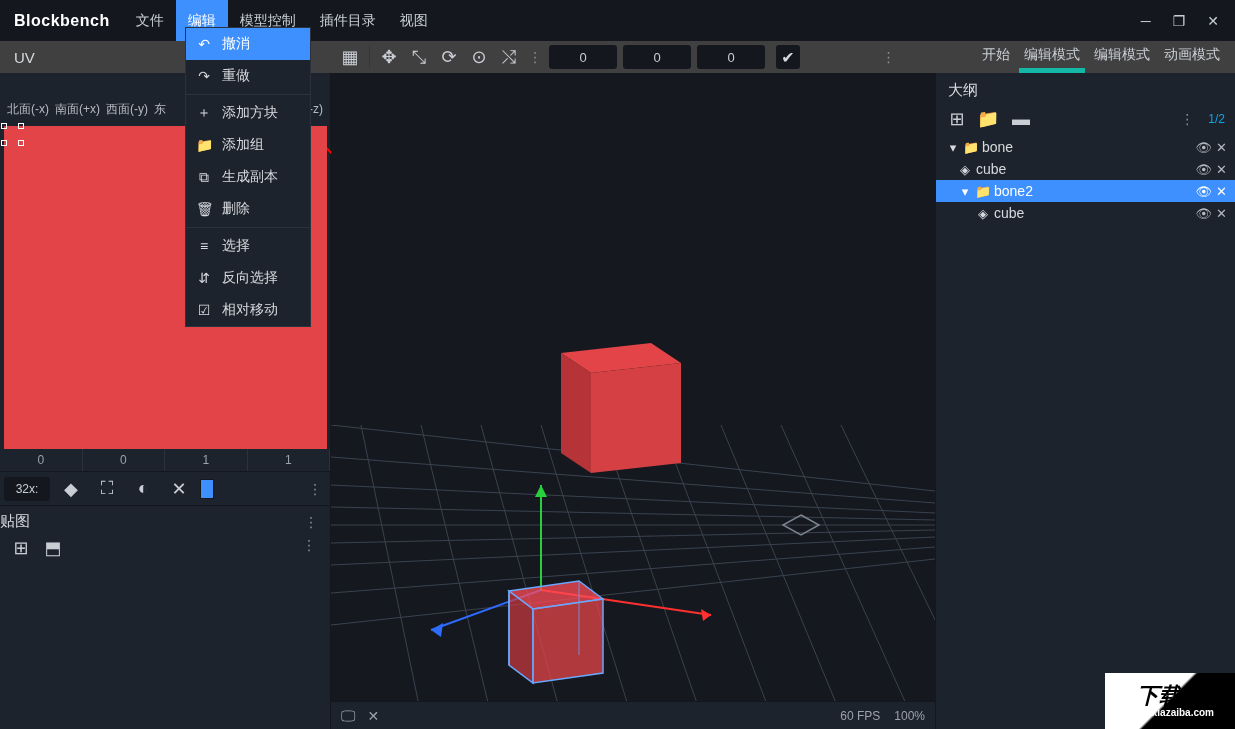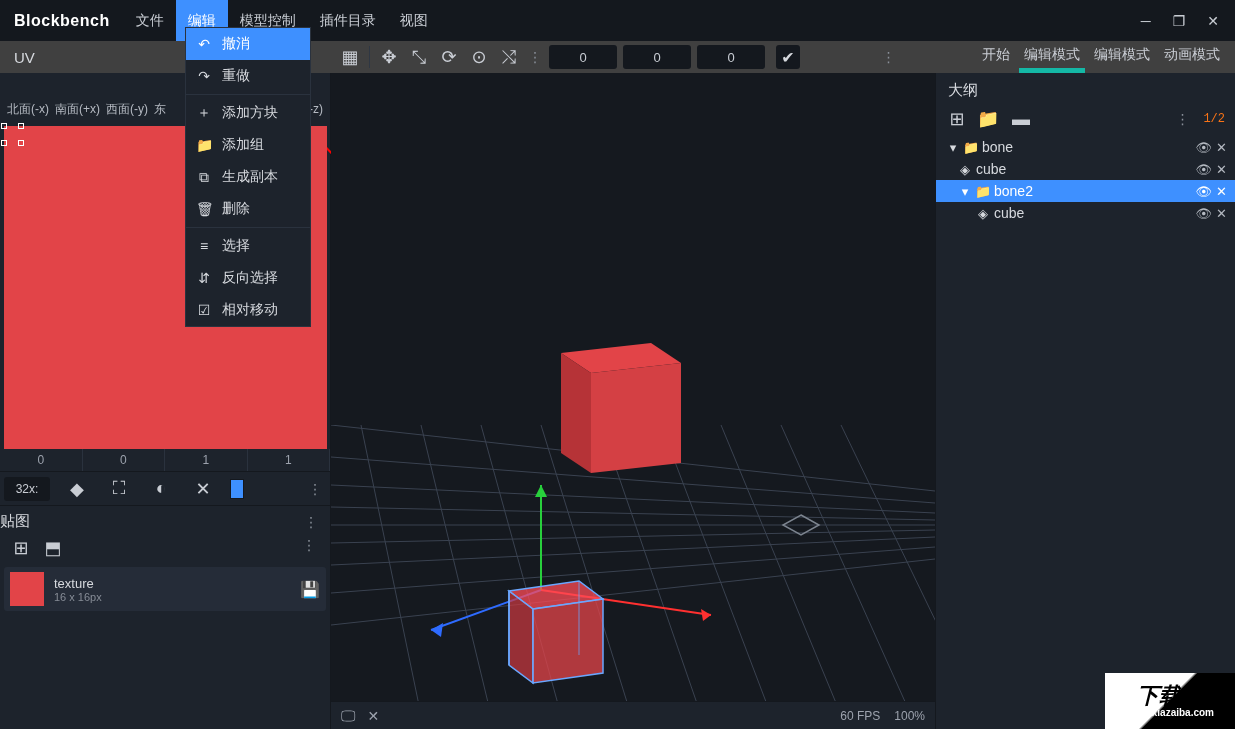--- a/index.html
+++ b/index.html
@@ -23,38 +23,38 @@
 .main { display:flex; height:670px; }
 .left { width:331px; background:#1d232c; display:flex; flex-direction:column; border-right:1px solid #14181e; }
 .panel-head { padding:6px 12px 2px 12px; font-size:15px; color:#d6d9de; display:flex; justify-content:space-between; align-items:center; }
 .uv-faces { display:flex; padding:4px 4px; gap:0; font-size:12px; color:#b5bac2; }
 .uv-faces span { padding:0 3px; }
 .uv-box { position:relative; margin:4px 4px 0 4px; }
 .uv-tex { width:323px; height:323px; background:#e24448; }
 .uv-handle { position:absolute; width:6px; height:6px; border:1px solid #fff; }
 .uv-rulerx { display:flex; height:22px; }
 .uv-rulerx div { flex:1; text-align:center; font-size:12px; color:#9ca2ad; line-height:22px; border-right:1px solid #2a323e; }
-.uv-toolbar { height:34px; display:flex; align-items:center; padding:0 4px; gap:12px; border-top:1px solid #14181e; }
+.uv-toolbar { height:34px; display:flex; align-items:center; padding:0 4px; gap:6px; border-top:1px solid #14181e; }
 .uv-32 { background:#14181e; color:#c9cdd4; width:46px; height:24px; border:none; text-align:center; font-size:12px; border-radius:3px; }
 .color-slot { width:14px; height:20px; background:#3e90ff; border:1px solid #14181e; }
 .tex-list { border-top:1px solid #14181e; }
 .tex-head { display:flex; align-items:center; padding:6px 8px 2px 0; font-size:15px;gap:16px; }
 .tex-head .dots { margin-left:auto; }
 .tex-btns { display:flex; gap:10px; padding:4px 10px; }
 .tex-row { display:flex; align-items:center; background:#252c38; margin:4px; padding:5px 6px; border-radius:3px; }
 .tex-thumb { width:34px; height:34px; background:#e24448; margin-right:10px; }
 .tex-name { font-size:13px; color:#d6d9de; }
 .tex-sub { font-size:11px; color:#868c96; }
 .tex-save { margin-left:auto; color:#b5bac2; font-size:16px; }
 .center { flex:1; background:#15191f; position:relative; overflow:hidden; }
 .right { width:300px; background:#1d232c; border-left:1px solid #14181e; }
 .r-head { padding:8px 12px 4px 12px; font-size:15px; color:#d6d9de; }
 .r-toolbar { display:flex; align-items:center; padding:4px 10px; gap:10px; }
 .r-toolbar .dots { margin-left:auto; }
-.count { color:#f97316; font-size:12px;font-family:Liberation Mono, monospace; }
+.count { color:#0ea5e9; font-size:12px; }
 .tree { padding:2px 0; }
 .tree-row { display:flex; align-items:center; padding:3px 8px; font-size:14px; color:#d6d9de; cursor:pointer; }
 .tree-row.sel { background:#3e90ff; color:#fff; }
 .tree-ic { width:18px; text-align:center; font-size:13px; }
 .tree-lbl { flex:1; padding-left:2px; }
 .tree-act { display:flex; gap:4px; font-size:13px; color:#b5bac2; }
 .tree-row.sel .tree-act { color:#fff; }
 .depth1 { padding-left:20px; }
 .depth2 { padding-left:38px; }
 .statusbar { position:absolute; bottom:0; left:331px; right:300px; height:28px; background:#1d232c; display:flex; align-items:center; padding:0 10px; gap:12px; font-size:12px; color:#9ca2ad; border-top:1px solid #14181e; }
@@ -203,28 +203,20 @@
     </div>
     <div class="tex-list">
       <div class="tex-head">
         <span>贴图</span>
         <span class="dots">⋮</span>
       </div>
       <div class="tex-btns">
         <span class="tool-btn" style="width:22px;height:22px">⊞</span>
         <span class="tool-btn" style="width:22px;height:22px">⬒</span>
         <span class="dots" style="margin-left:auto">⋮</span>
-      </div>
-      <div class="tex-row">
-        <div class="tex-thumb"></div>
-        <div>
-          <div class="tex-name">texture</div>
-          <div class="tex-sub">16 x 16px</div>
-        </div>
-        <span class="tex-save">💾</span>
       </div>
     </div>
   </div>
 
   <div class="center">
 
     <svg class="grid-floor" viewBox="0 0 604 290" preserveAspectRatio="none">
       <g stroke="#3a4250" stroke-width="1">
         <line x1="0" y1="100" x2="604" y2="100"></line>
         <line x1="0" y1="118" x2="604" y2="105"></line>

